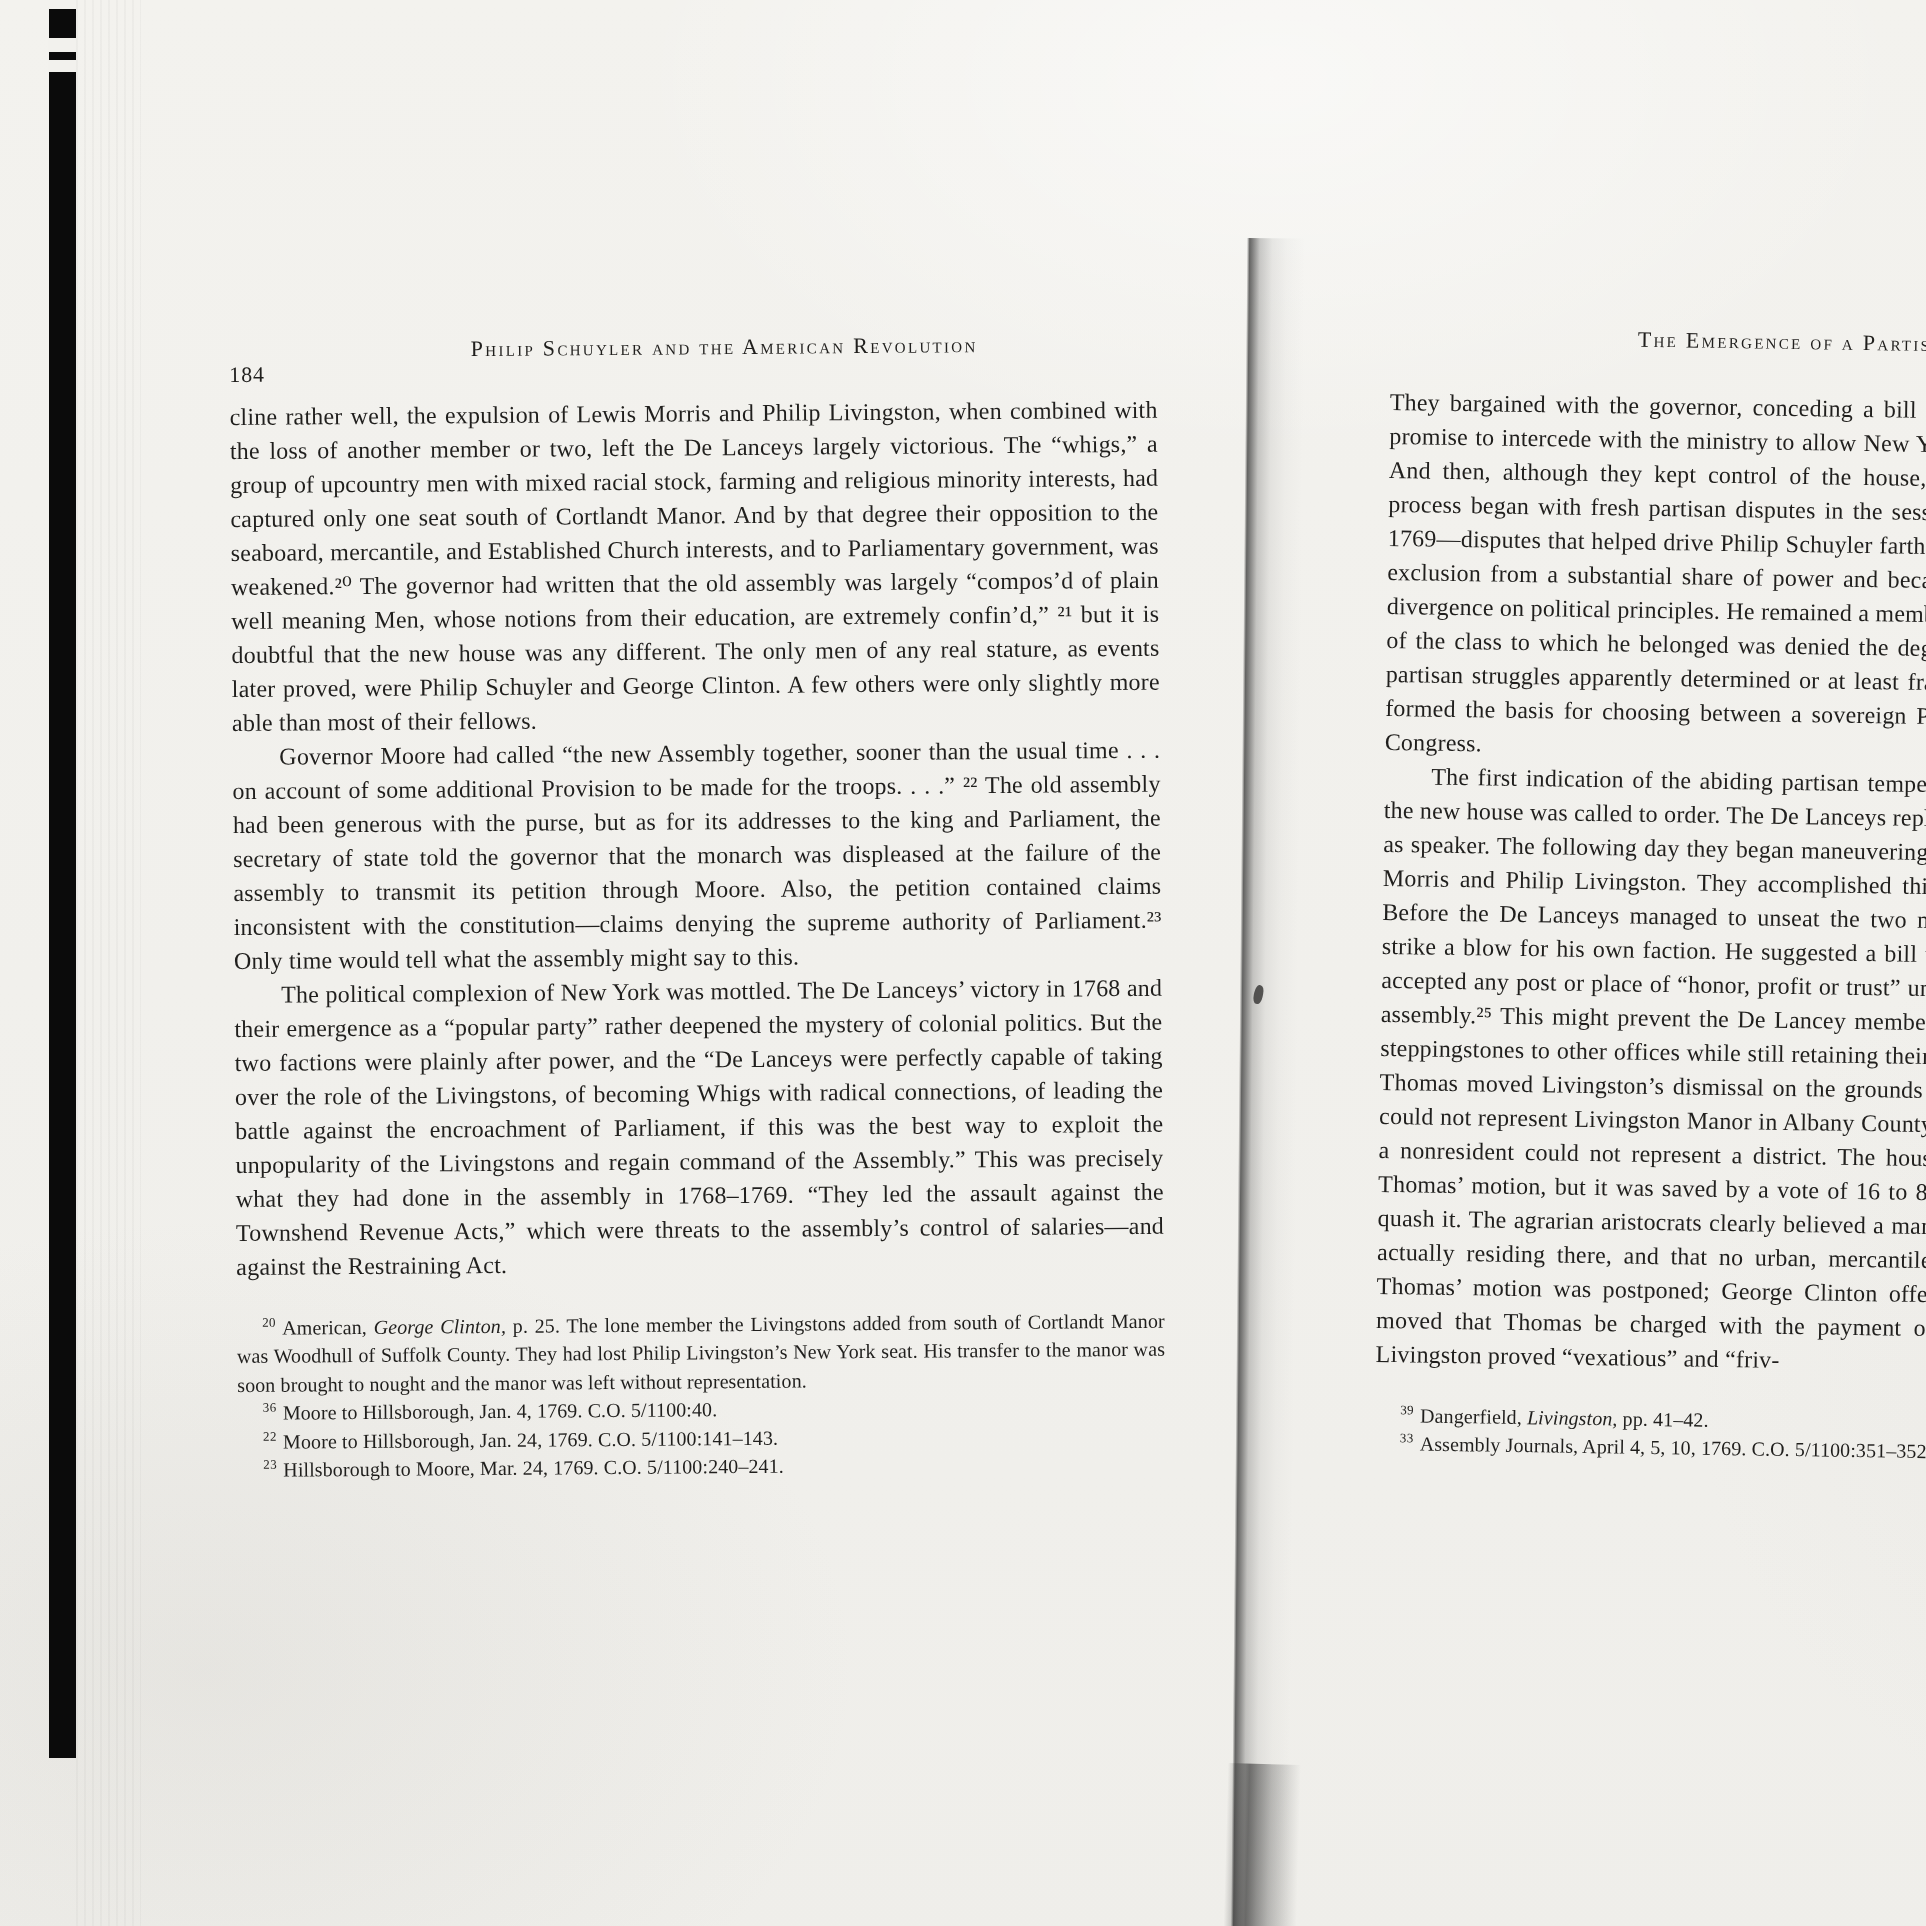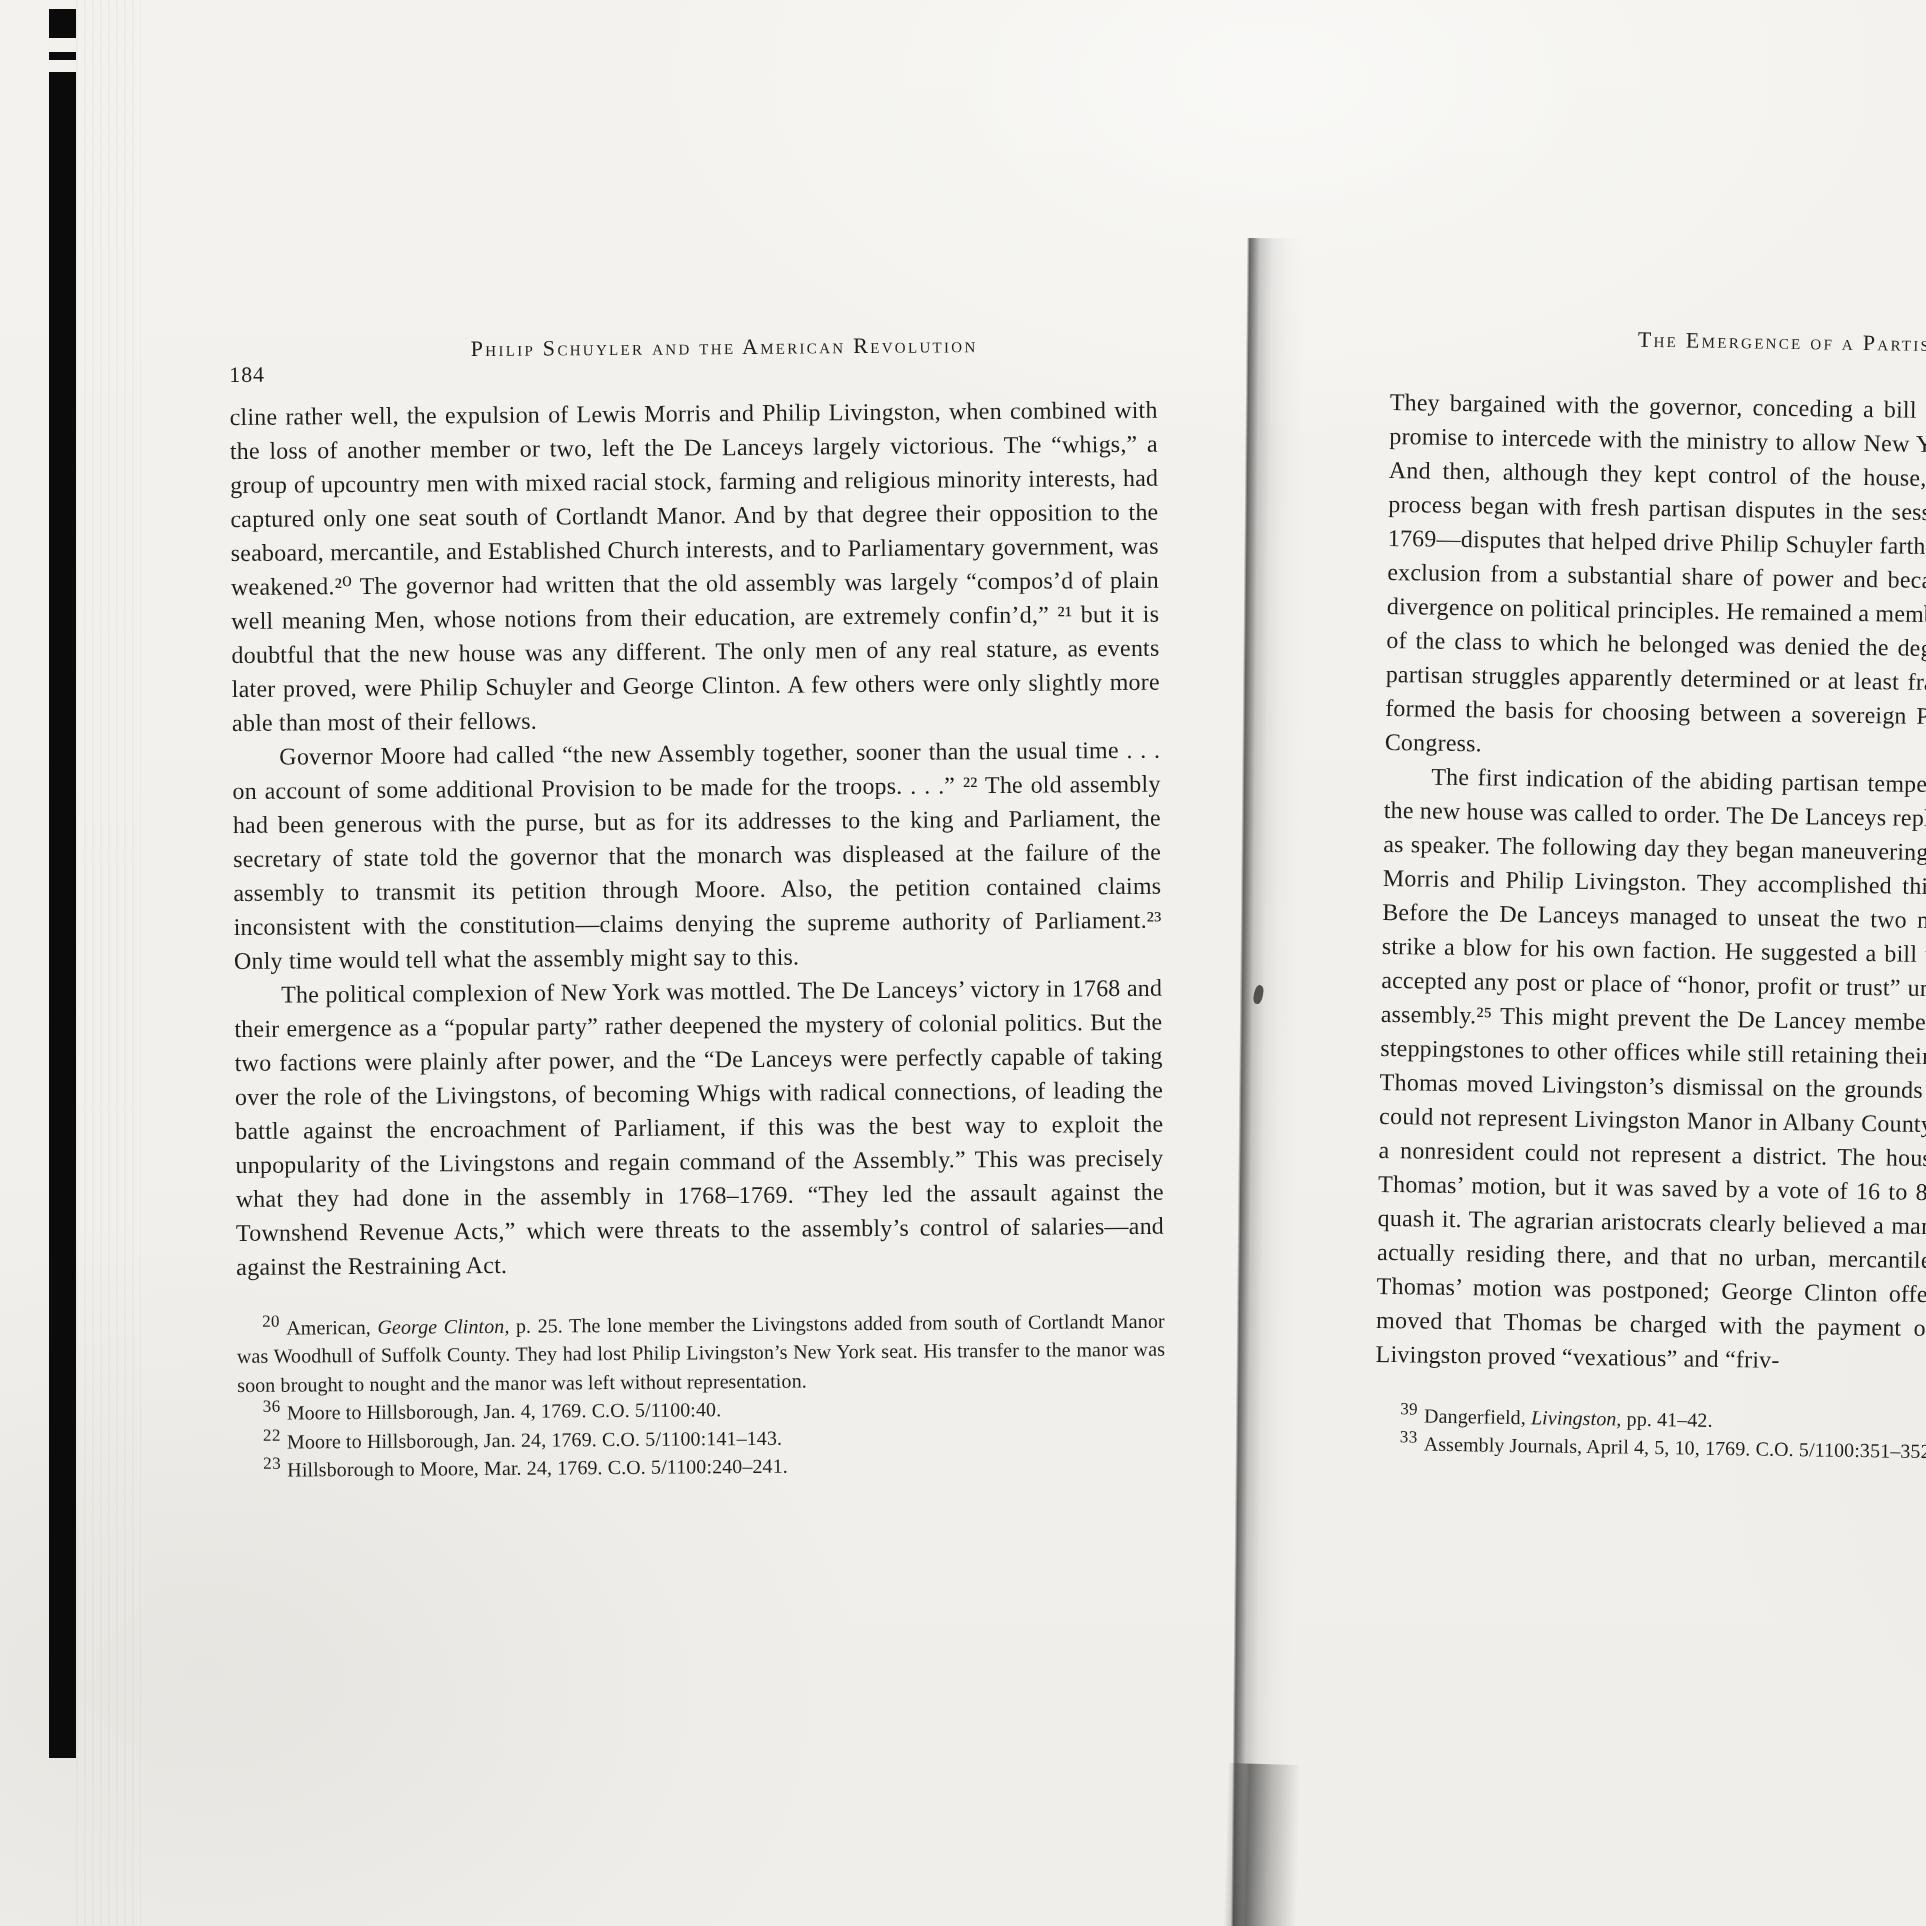--- a/index.html
+++ b/index.html
@@ -75,21 +75,21 @@
     margin:0; text-align:justify;
     font-size:24px; line-height:34px; letter-spacing:0.2px;
   }
   .page-body p.indent { text-indent:47px; }
   .footnotes { margin-top:30px; }
   .footnote {
     text-align:justify; text-indent:25.4px;
     font-size:20px; line-height:28.5px; letter-spacing:0.1px;
   }
   .fn-marker {
-    font-size:17px; vertical-align:super; line-height:0;
+    font-size:13px; vertical-align:super; line-height:0;
     margin-right:6.2px; letter-spacing:0.4px;
   }
   .fn-italic { font-style:italic; }
 </style>
 </head>
 <body>
 
 <div id="scan">
 
   <div class="edge-strip"></div>

